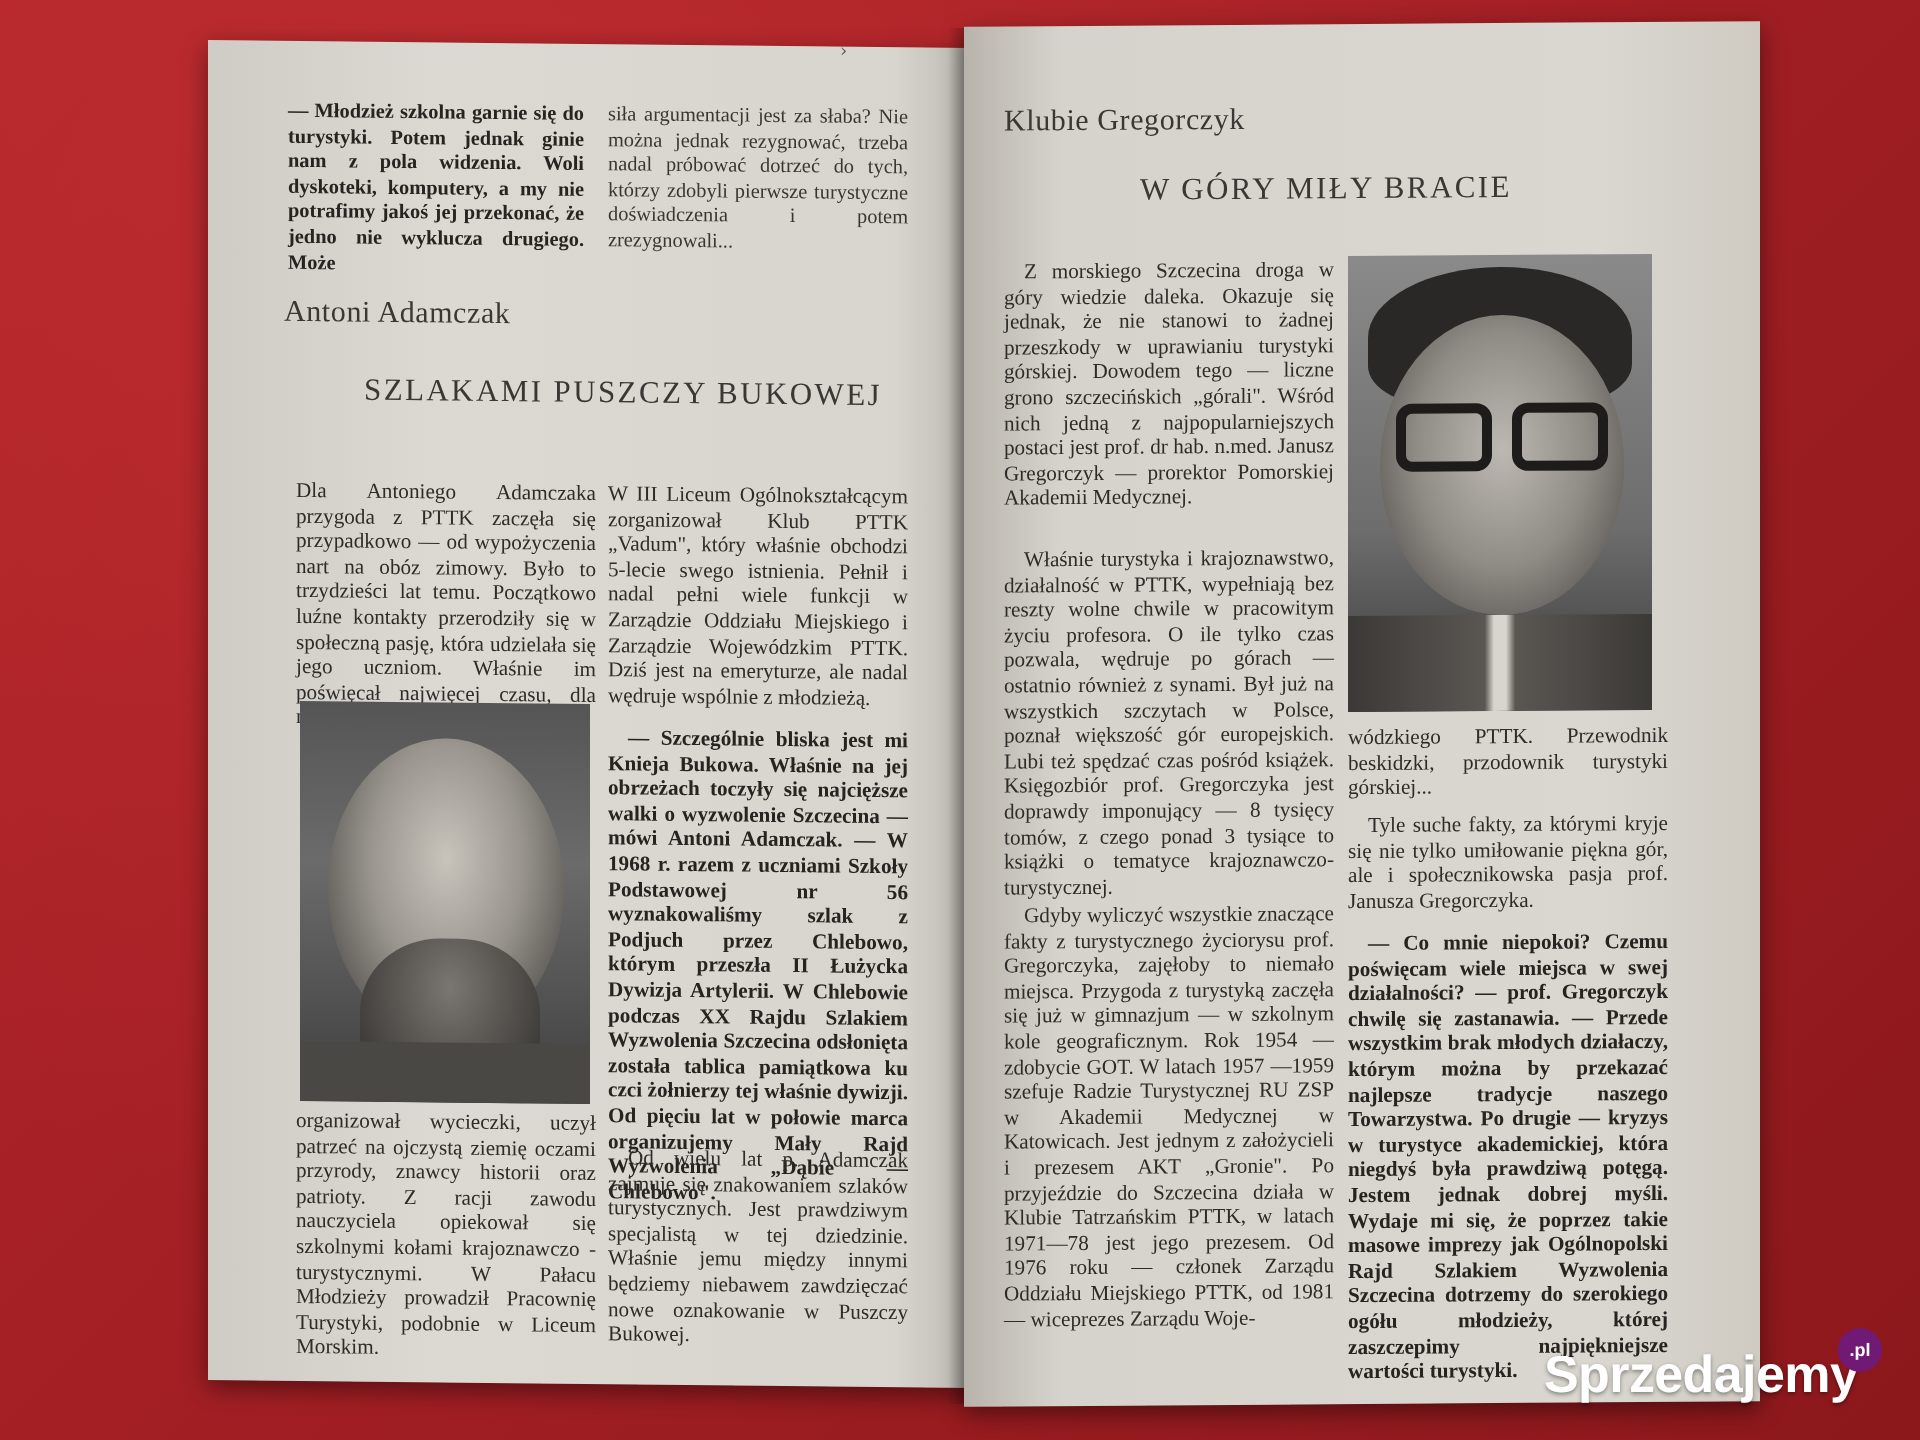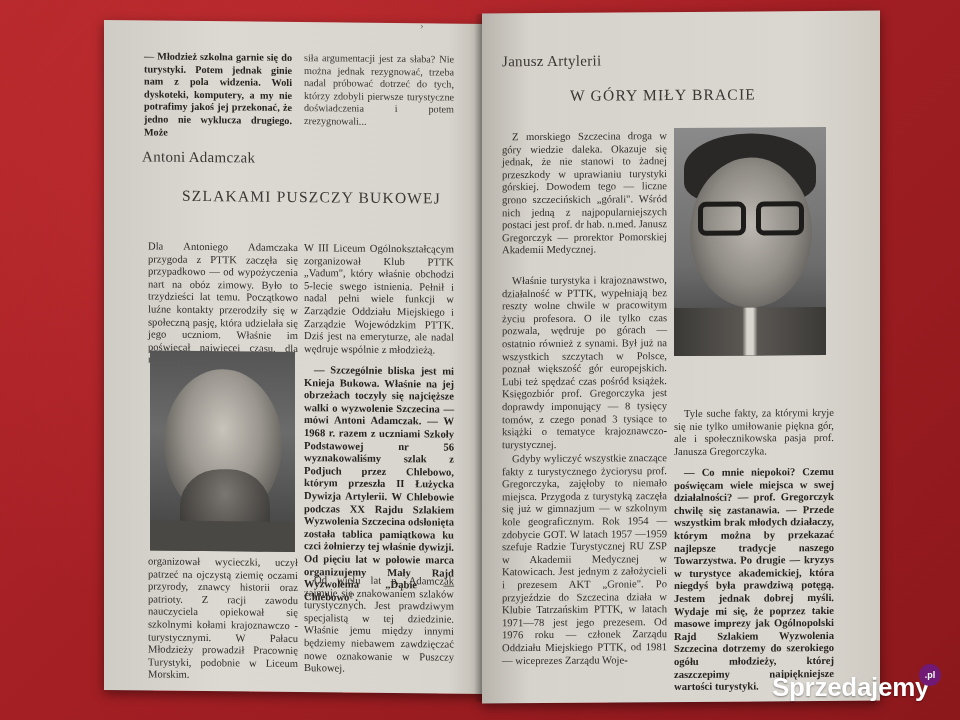--- a/index.html
+++ b/index.html
@@ -46,33 +46,34 @@
   <div class="txt" style="left:44px;top:535px;width:150px">organizował wycieczki, uczył patrzeć na ojczystą ziemię oczami przyrody, znawcy historii oraz patrioty. Z racji zawodu nauczyciela opiekował się szkolnymi kołami krajoznawczo - turystycznymi. W Pałacu Młodzieży prowadził Pracownię Turystyki, podobnie w Liceum Morskim.</div>
 
   <div class="txt" style="left:200px;top:220px;width:150px">W III Liceum Ogólnokształcącym zorganizował Klub PTTK „Vadum", który właśnie obchodzi 5-lecie swego istnienia. Pełnił i nadal pełni wiele funkcji w Zarządzie Oddziału Miejskiego i Zarządzie Wojewódzkim PTTK. Dziś jest na emeryturze, ale nadal wędruje wspólnie z młodzieżą.</div>
   <div class="txt bold" style="left:200px;top:342px;width:150px;text-indent:10px">— Szczególnie bliska jest mi Knieja Bukowa. Właśnie na jej obrzeżach toczyły się najcięższe walki o wyzwolenie Szczecina — mówi Antoni Adamczak. — W 1968 r. razem z uczniami Szkoły Podstawowej nr 56 wyznakowaliśmy szlak z Podjuch przez Chlebowo, którym przeszła II Łużycka Dywizja Artylerii. W Chlebowie podczas XX Rajdu Szlakiem Wyzwolenia Szczecina odsłonięta została tablica pamiątkowa ku czci żołnierzy tej właśnie dywizji. Od pięciu lat w połowie marca organizujemy Mały Rajd Wyzwolenia „Dąbie —Chlebowo".</div>
   <div class="txt" style="left:200px;top:552px;width:150px;text-indent:10px">Od wielu lat p. Adamczak zajmuje się znakowaniem szlaków turystycznych. Jest prawdziwym specjalistą w tej dziedzinie. Właśnie jemu między innymi będziemy niebawem zawdzięczać nowe oznakowanie w Puszczy Bukowej.</div>
 </div>
 
 <div class="gutter"></div>
 
 <div class="page page-right">
-  <div class="author" style="left:20px;top:40px">Janusz Artylerii</div>
+  <div class="author" style="left:20px;top:40px">Klubie Gregorczyk</div>
   <div class="title" style="left:88px;top:74px">W GÓRY MIŁY BRACIE</div>
 
   <div class="txt" style="left:20px;top:118px;width:165px;text-indent:10px">Z morskiego Szczecina droga w góry wiedzie daleka. Okazuje się jednak, że nie stanowi to żadnej przeszkody w uprawianiu turystyki górskiej. Dowodem tego — liczne grono szczecińskich „górali". Wśród nich jedną z najpopularniejszych postaci jest prof. dr hab. n.med. Janusz Gregorczyk — prorektor Pomorskiej Akademii Medycznej.</div>
   <div class="txt" style="left:20px;top:262px;width:165px;text-indent:10px">Właśnie turystyka i krajoznawstwo, działalność w PTTK, wypełniają bez reszty wolne chwile w pracowitym życiu profesora. O ile tylko czas pozwala, wędruje po górach — ostatnio również z synami. Był już na wszystkich szczytach w Polsce, poznał większość gór europejskich. Lubi też spędzać czas pośród książek. Księgozbiór prof. Gregorczyka jest doprawdy imponujący — 8 tysięcy tomów, z czego ponad 3 tysiące to książki o tematyce krajoznawczo-turystycznej.</div>
   <div class="txt" style="left:20px;top:440px;width:165px;text-indent:10px">Gdyby wyliczyć wszystkie znaczące fakty z turystycznego życiorysu prof. Gregorczyka, zajęłoby to niemało miejsca. Przygoda z turystyką zaczęła się już w gimnazjum — w szkolnym kole geograficznym. Rok 1954 — zdobycie GOT. W latach 1957 —1959 szefuje Radzie Turystycznej RU ZSP w Akademii Medycznej w Katowicach. Jest jednym z założycieli i prezesem AKT „Gronie". Po przyjeździe do Szczecina działa w Klubie Tatrzańskim PTTK, w latach 1971—78 jest jego prezesem. Od 1976 roku — członek Zarządu Oddziału Miejskiego PTTK, od 1981 — wiceprezes Zarządu Woje-</div>
 
   <div class="photo photo-right">
     <div class="face" style="left:10px;top:6px;width:132px;height:70px;background:#2a2826;border-radius:50% 50% 30% 30%"></div>
     <div class="face" style="left:16px;top:30px;width:122px;height:150px;background:radial-gradient(ellipse at 50% 45%,#bdb9b2 0%,#8f8b85 50%,#5a5753 85%)"></div>
     <div style="position:absolute;left:24px;top:74px;width:48px;height:34px;border:5px solid #1e1c1a;border-radius:8px"></div>
     <div style="position:absolute;left:82px;top:74px;width:48px;height:34px;border:5px solid #1e1c1a;border-radius:8px"></div>
     <div style="position:absolute;left:0;top:180px;width:152px;height:48px;background:linear-gradient(90deg,#3b3936,#5a5753 45%,#d8d5ce 48%,#d8d5ce 52%,#5a5753 55%,#3b3936)"></div>
   </div>
 
+  <div class="txt" style="left:192px;top:352px;width:160px">wódzkiego PTTK. Przewodnik beskidzki, przodownik turystyki górskiej...</div>
   <div class="txt" style="left:192px;top:396px;width:160px;text-indent:10px">Tyle suche fakty, za którymi kryje się nie tylko umiłowanie piękna gór, ale i społecznikowska pasja prof. Janusza Gregorczyka.</div>
   <div class="txt bold" style="left:192px;top:455px;width:160px;text-indent:10px">— Co mnie niepokoi? Czemu poświęcam wiele miejsca w swej działalności? — prof. Gregorczyk chwilę się zastanawia. — Przede wszystkim brak młodych działaczy, którym można by przekazać najlepsze tradycje naszego Towarzystwa. Po drugie — kryzys w turystyce akademickiej, która niegdyś była prawdziwą potęgą. Jestem jednak dobrej myśli. Wydaje mi się, że poprzez takie masowe imprezy jak Ogólnopolski Rajd Szlakiem Wyzwolenia Szczecina dotrzemy do szerokiego ogółu młodzieży, której zaszczepimy najpiękniejsze wartości turystyki.</div>
 </div>
 
 <div class="lbl" style="left:772px;top:672px">Sprzedajemy</div>
 <div class="badge" style="left:919px;top:664px">.pl</div>
 
 </body></html>

